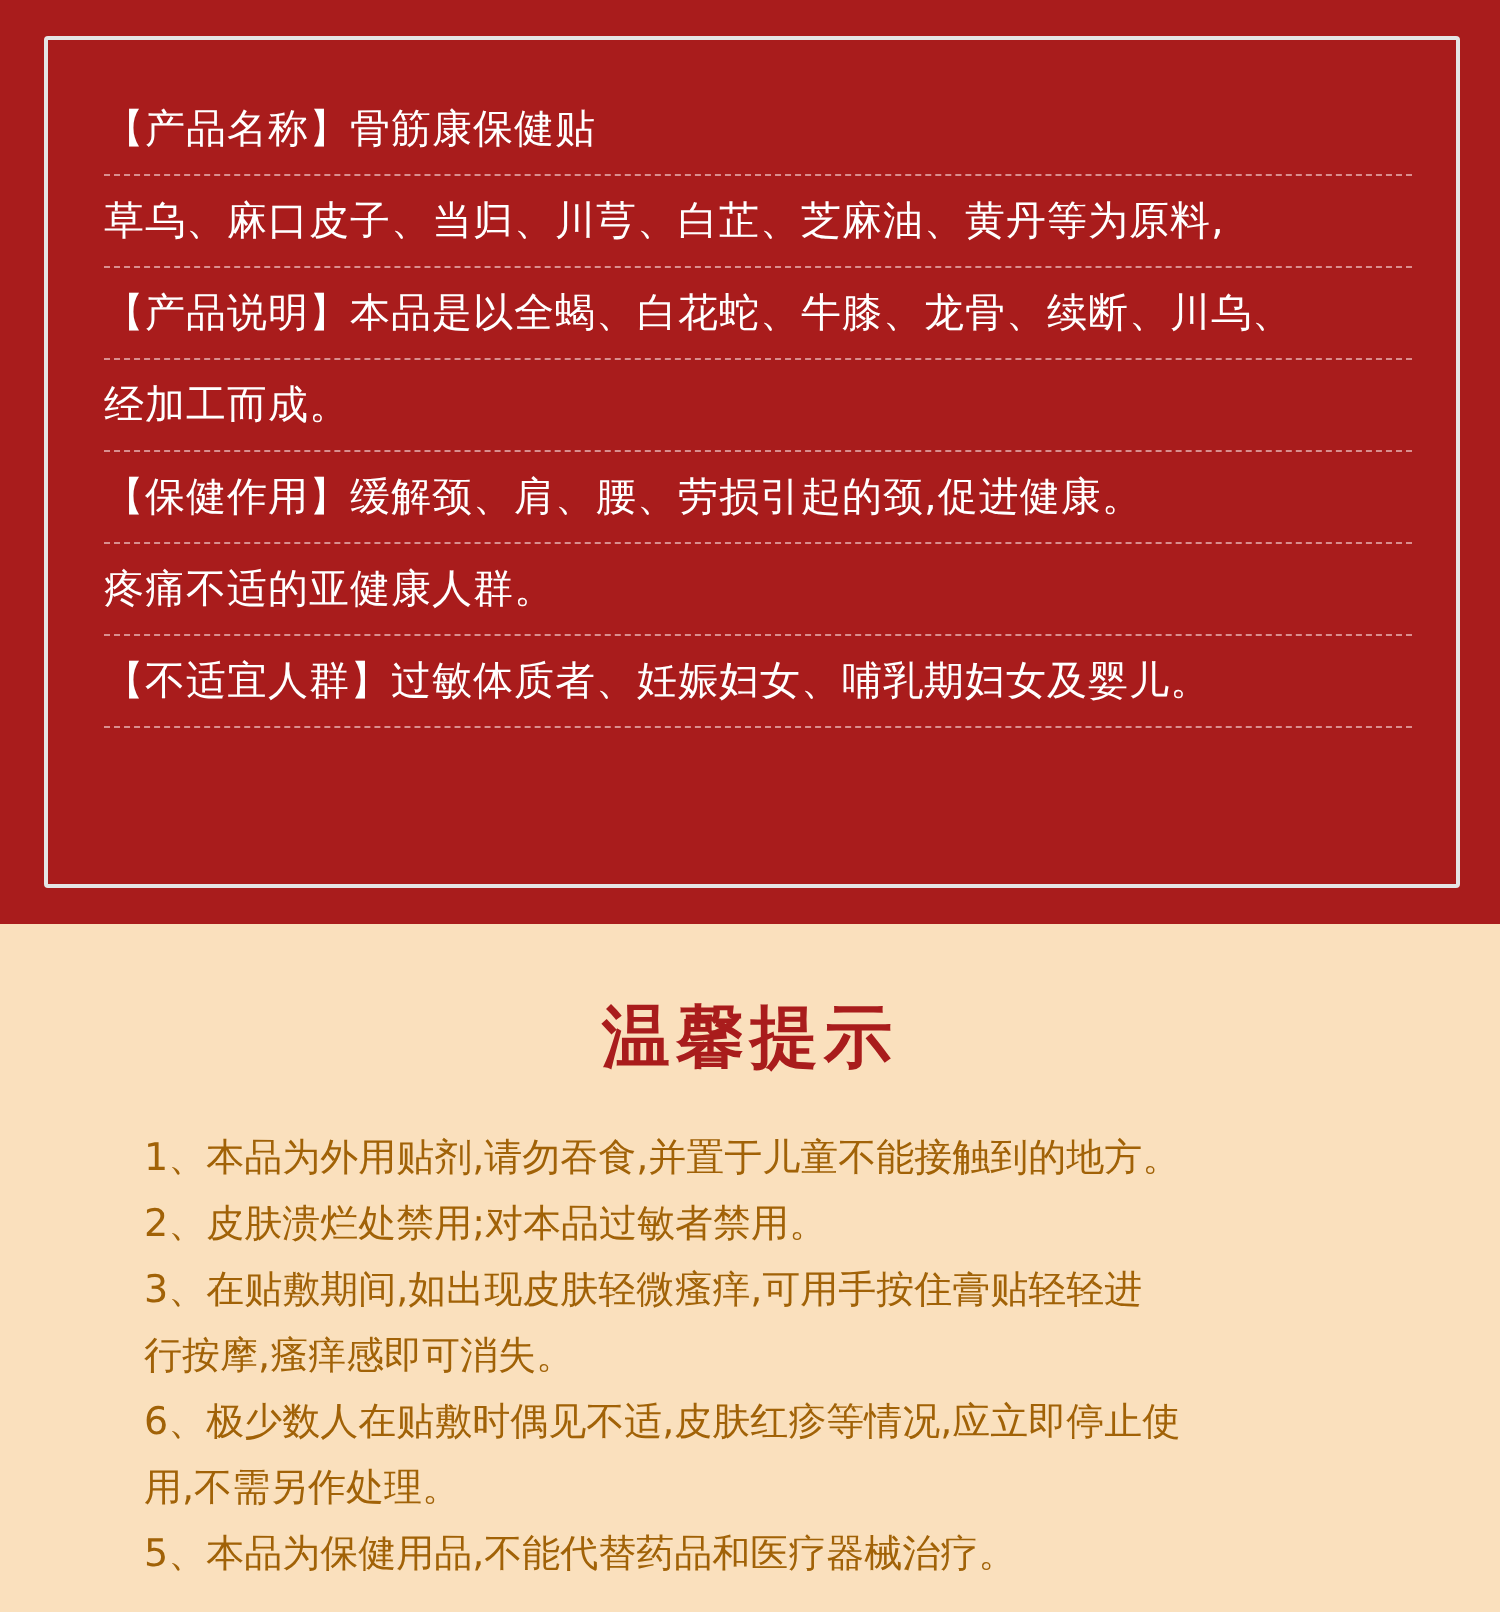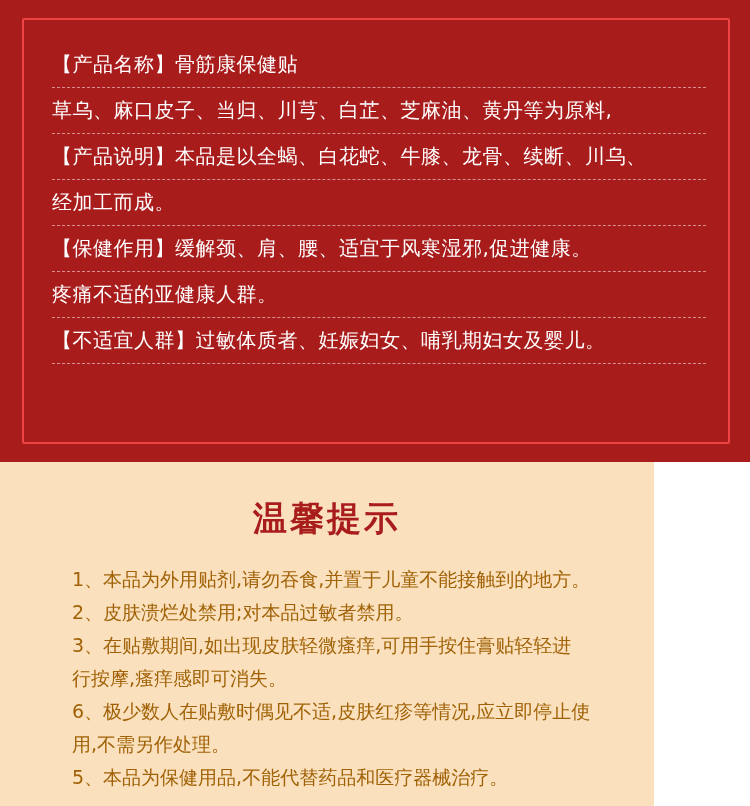--- a/index.html
+++ b/index.html
@@ -22,21 +22,21 @@
   
   .red-panel {
     position: relative;
     width: 750px;
     height: 462px;
     background: #a91c1c;
     box-sizing: border-box;
     padding: 18px 20px 18px 22px;
   }
   .red-inner {
-    border: 2px solid #ef4444;
+    border: 2px solid #e5e5e5;
     border-radius: 2px;
     width: 100%;
     height: 100%;
     box-sizing: border-box;
     padding: 22px 22px 18px 28px;
   }
   .line {
     color: #ffffff;
     font-size: 20px;
     line-height: 45px;
@@ -44,21 +44,21 @@
     border-bottom: 1px dashed #d98f8f;
     letter-spacing: 0.5px;
   }
   .label {
     font-weight: normal;
   }
 
   
   .cream-panel {
     position: relative;
-    width: 654px;
+    width: 750px;
     height: 344px;
     background: #fae0bd;
     box-sizing: border-box;
     padding: 26px 30px 10px 30px;
   }
   .tips-title {
     text-align: center;
     color: #a91c1c;
     font-size: 34px;
     font-weight: bold;
@@ -106,21 +106,21 @@
 
       <div class="line">
         <span class="label">【产品说明】</span><span>本品是以全蝎、白花蛇、牛膝、龙骨、续断、川乌、</span>
       </div>
 
       <div class="line">
         <span class="label"></span><span>经加工而成。</span>
       </div>
 
       <div class="line">
-        <span class="label">【保健作用】</span><span>缓解颈、肩、腰、适宜于风寒湿邪,促进健康。</span>
+        <span class="label">【保健作用】</span><span>缓解颈、肩、腰、劳损引起的颈,促进健康。</span>
       </div>
 
 
       <div class="line">
         <span class="label"></span><span>疼痛不适的亚健康人群。</span>
       </div>
 
       <div class="line">
         <span class="label">【不适宜人群】</span><span>过敏体质者、妊娠妇女、哺乳期妇女及婴儿。</span>
       </div>

